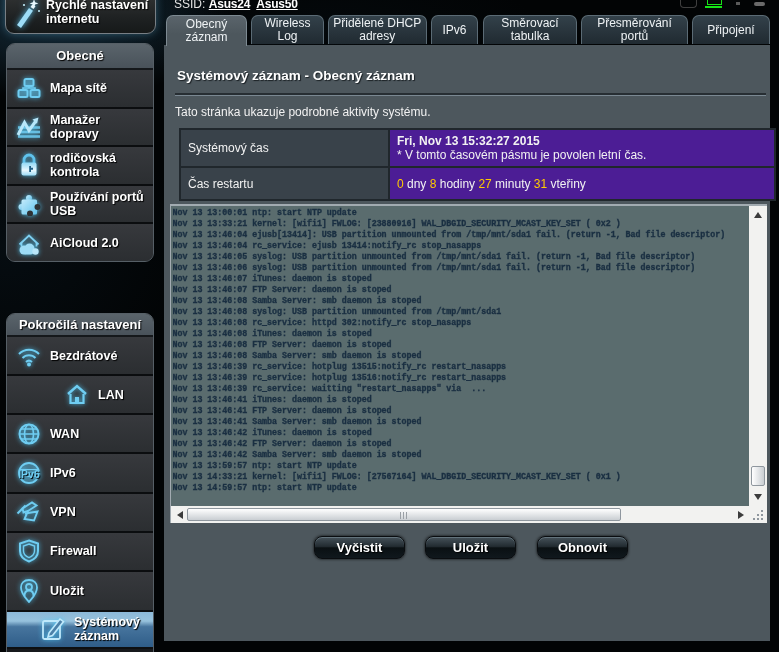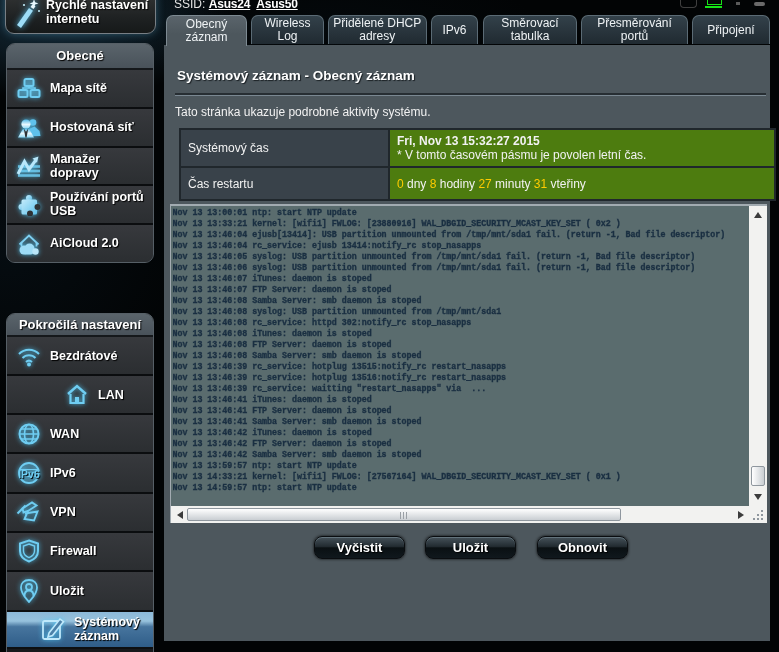--- a/index.html
+++ b/index.html
@@ -32,21 +32,21 @@
 border-radius:7px 7px 0 0;background:linear-gradient(#33414a,#202a31);color:#eef2f4;font-size:12px;
 display:flex;align-items:center;justify-content:center;text-align:center;line-height:13px;z-index:2;}
 .tab.active{background:linear-gradient(#5a646b,#4d575d 60%);border-color:#7d8a92;height:31px;z-index:3;}
 #panel{left:164px;top:45px;width:606px;height:596px;background:#4d575d;}
 #ptitle{left:13px;top:23px;color:#fff;font-weight:bold;font-size:13.5px;text-shadow:1px 1px 1px #1a2024;}
 #pdiv{left:11px;top:48px;width:591px;height:2px;background:#272e33;border-bottom:1px solid #7a8892;}
 #pdesc{left:11px;top:60px;color:#f2f2f2;font-size:12px;}
 #ptable{left:15px;top:83px;width:597px;border-collapse:collapse;border:2px solid #20272c;font-size:12px;color:#f2f2f2;}
 #ptable td{border:2px solid #20272c;padding:0 0 0 7px;}
 #ptable td.l{width:200px;background:#39424a;}
-#ptable td.r{background:#4d7c0f;}
+#ptable td.r{background:#4c1d95;}
 .num{color:#ffcc00;}
 
 #logw{left:5.5px;top:159px;width:597px;height:319px;background:#5a6c6e;
 border-top:2px solid #a2abb1;border-left:1px solid #a2abb1;box-sizing:border-box;}
 #logtext{position:absolute;left:2px;top:1px;width:575px;height:296px;overflow:hidden;
 font-family:"Liberation Mono",monospace;font-size:8.3px;font-weight:bold;color:#1a2f42;line-height:11px;white-space:pre;-webkit-text-stroke:0.35px #1a2f42;}
 .sb{position:absolute;background:#f2f2f0;}
 #sbv{right:0;top:0;width:18px;height:300px;}
 #sbh{left:0;bottom:0;width:579px;height:17.5px;}
 #sbc{right:0;bottom:0;width:18px;height:17.5px;}
@@ -92,56 +92,50 @@
             <g fill="none" stroke="#6fcdf2" stroke-width="2">
               <rect x="7.5" y="2" width="9" height="7" rx="1.5" fill="rgba(111,205,242,.25)"></rect>
               <rect x="1.5" y="13" width="9" height="7" rx="1.5" fill="rgba(111,205,242,.25)"></rect>
               <rect x="13.5" y="13" width="9" height="7" rx="1.5" fill="rgba(111,205,242,.25)"></rect>
               <path d="M12 9 v2 M6 13 v-2 h12 v2" stroke-width="1.6"></path>
             </g>
           </svg>
       </span>
         <span>Mapa sítě</span>
       </div>
-    <div class="mi" style="height:37px;">
-        <span class="ic">
-      <svg width="24" height="23" viewBox="0 0 24 23">
-            <defs>
-              <linearGradient id="pg" x1="0" y1="0" x2="0" y2="1">
-                <stop offset="0" stop-color="#4cb6e6"></stop>
-                <stop offset=".55" stop-color="#eaf8fe"></stop>
-                <stop offset="1" stop-color="#8fd8f5"></stop>
-              </linearGradient>
-            </defs>
-            <g fill="#5fc2ec">
-              <circle cx="16" cy="6.5" r="3.3"></circle>
-              <path d="M12 13 l5.5-2.5 5 4.5 1 5 -8 0 z"></path>
-            </g>
-            <g fill="url(#pg)">
-              <circle cx="9" cy="8" r="4.6"></circle>
-              <path d="M1 21.5 L5.5 13.5 L9 12.4 L12.5 13.5 L17 21.5 z"></path>
-            </g>
-            <path d="M6.8 12.5 L9 15.8 L11.2 12.5 L9.6 21.5 L8.4 21.5 z" fill="#2e3134"></path>
-          </svg>
-      </span>
-        <span>Hostovaná síť</span>
-      </div>
     <div class="mi" style="height:36.5px;">
         <span class="ic">
       <svg width="26" height="24" viewBox="0 0 26 24">
             <g stroke="#6fcdf2" stroke-width="2.6" fill="none">
               <path d="M2 12.5 h22" opacity=".85"></path>
               <path d="M2 17 h22" opacity=".85"></path>
               <path d="M2 21.5 h22" opacity=".85"></path>
             </g>
             <path d="M2 20 L8.5 7.5 L13 15.5 L19.5 6.5" fill="none" stroke="#b8e7fa" stroke-width="3"></path>
             <path d="M16.5 4.5 l6-2 -1.5 6.2 z" fill="#b8e7fa"></path>
           </svg>
       </span>
         <span>Manažer<br>dopravy</span>
+      </div>
+    <div class="mi" style="height:36.5px;">
+        <span class="ic">
+      <svg width="20" height="24" viewBox="0 0 20 24">
+            <defs>
+              <linearGradient id="lg" x1="0" y1="0" x2="0" y2="1">
+                <stop offset="0" stop-color="#8fd8f5"></stop>
+                <stop offset=".6" stop-color="#e8f8fe"></stop>
+                <stop offset="1" stop-color="#9ddcf6"></stop>
+              </linearGradient>
+            </defs>
+            <path d="M5 10 V7 a5 5 0 0 1 10 0 v3" fill="none" stroke="#5fc2ec" stroke-width="2.8"></path>
+            <rect x="2.5" y="9.5" width="15" height="13" rx="2" fill="url(#lg)"></rect>
+            <path d="M10.2 13 h1.8 v6 h-1.8 z M12 14.8 h2 v2 h-2 z" fill="#1d5f86"></path>
+          </svg>
+      </span>
+        <span>rodičovská<br>kontrola</span>
       </div>
     <div class="mi" style="height:36.5px;">
         <span class="ic">
       <svg width="24" height="24" viewBox="0 0 24 24">
             <defs>
               <linearGradient id="pz" x1="0" y1="0" x2="1" y2="1">
                 <stop offset="0" stop-color="#c4ebfb"></stop>
                 <stop offset="1" stop-color="#5fc2ec"></stop>
               </linearGradient>
             </defs>

